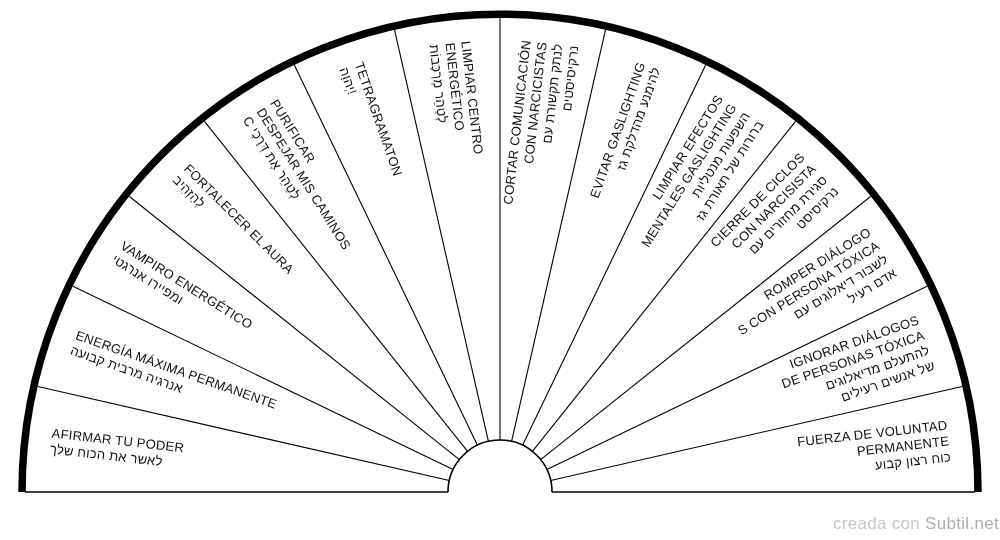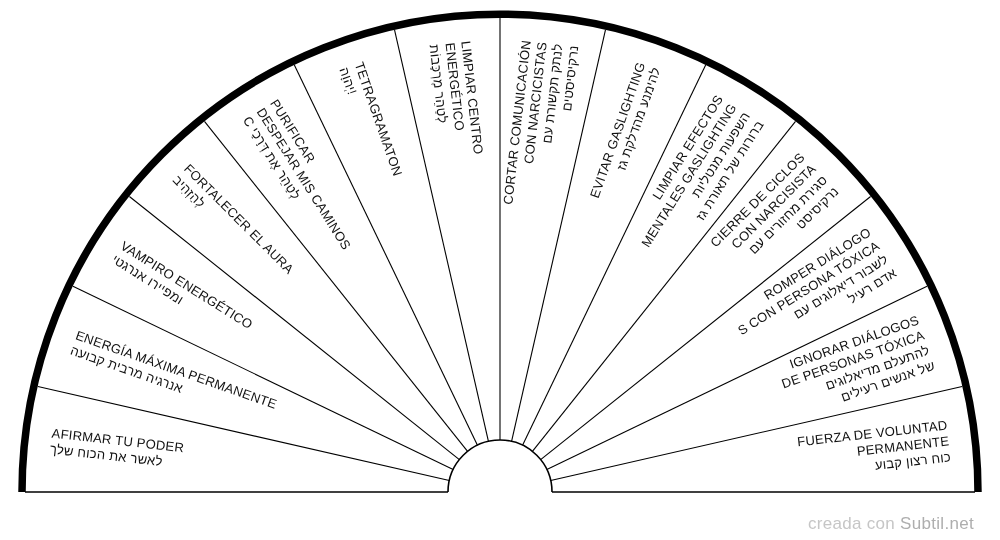--- a/index.html
+++ b/index.html
@@ -12,21 +12,21 @@
   #wheel-svg { position:absolute; left:0; top:0; }
   .sector-label {
     position:absolute; left:500px; top:492px; width:448px;
     transform-origin:0 0; color:#111111;
     font-size:13px; letter-spacing:0.25px;
   }
   .sector-label.left  { text-align:left;  padding-left:10px; }
   .sector-label.right { text-align:right; padding-right:10px; }
   .sector-label .line { line-height:16px; white-space:nowrap; }
   .watermark {
-    position:absolute; right:26px; bottom:6px;
+    position:absolute; right:1px; bottom:6px;
     font-size:17px; color:#c6c6c6; letter-spacing:0.3px;text-align:center;
   }
   .watermark .brand { color:#aeaeae; }
 </style>
 </head>
 <body>
 
 <div class="stage">
   <svg id="wheel-svg" width="1000" height="540" viewBox="0 0 1000 540">
       <path d="M 22 492 A 478 478 0 0 1 978 492" fill="none" stroke="#000000" stroke-width="7.5"></path>

